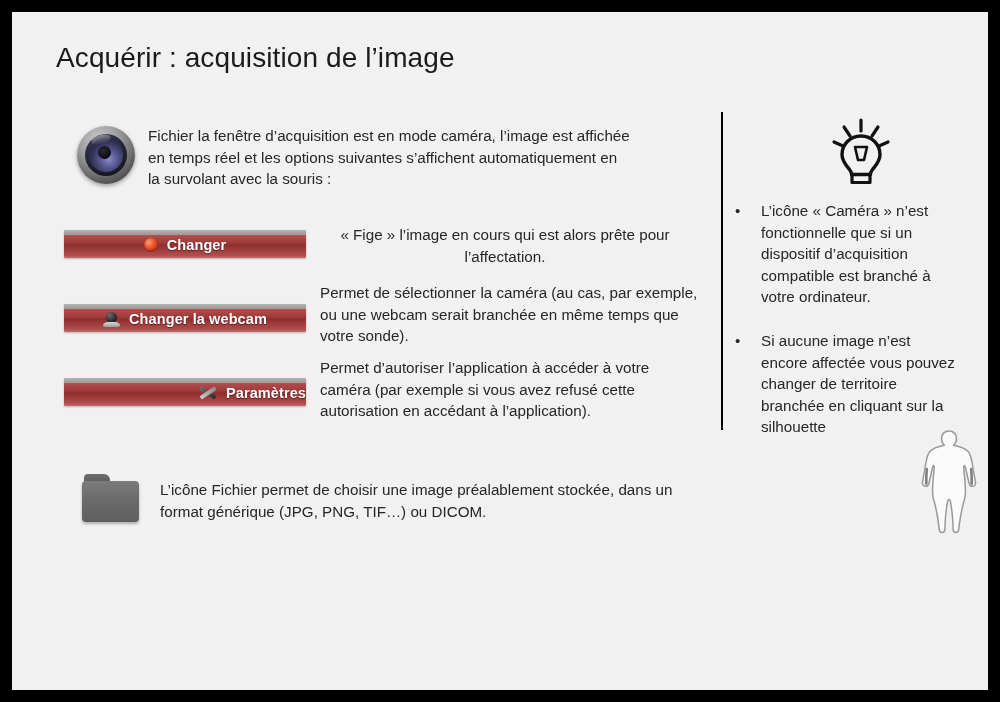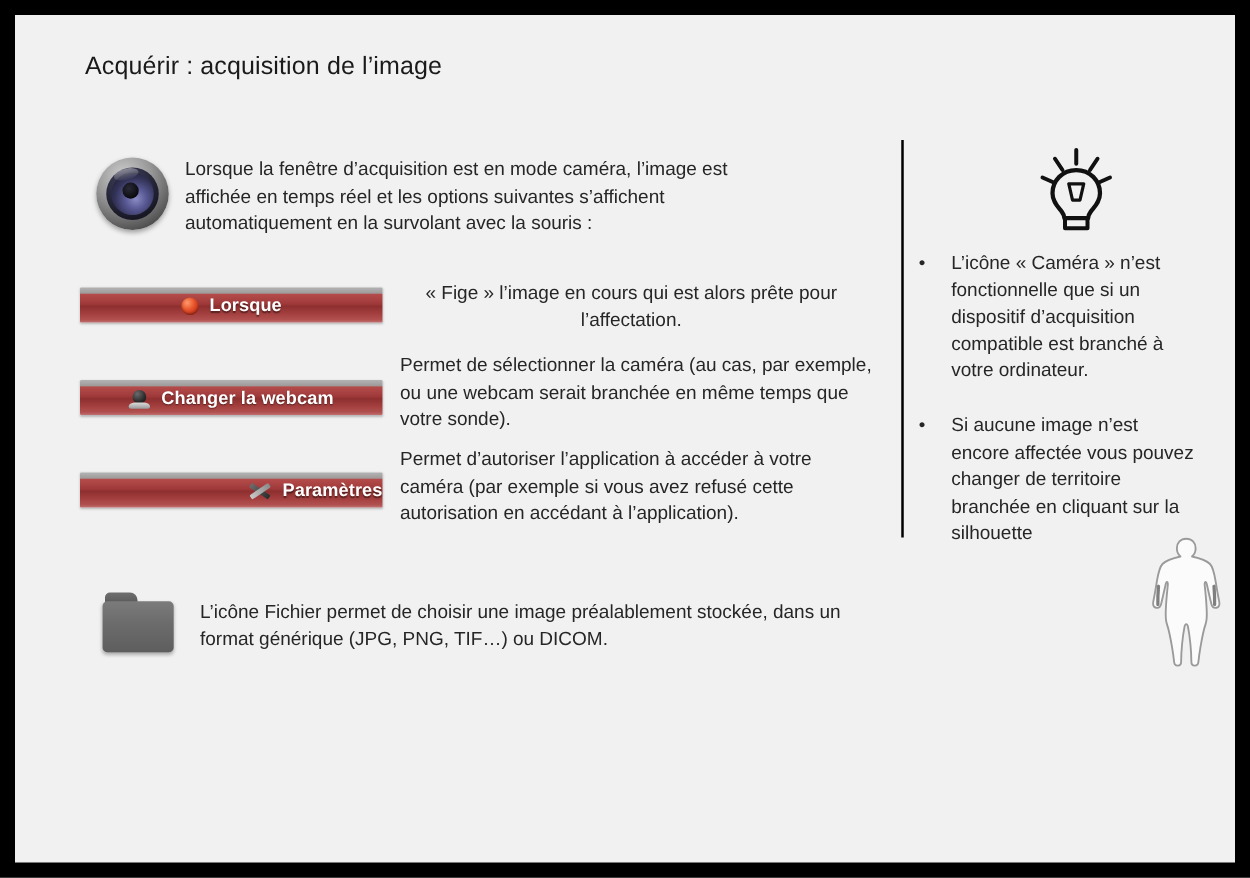--- a/index.html
+++ b/index.html
@@ -20,23 +20,23 @@
     top: 12px;
     width: 976px;
     height: 678px;
     background: #f1f1f1;
     overflow: hidden;
   }
 
   
   #slide-title {
     position: absolute;
-    left: 56px;
+    left: 44px;
     top: 30px;
-    font-size: 20px;
+    font-size: 28px;
     color: #1a1a1a;
     letter-spacing: 0.1px;
     white-space: nowrap;
   }
 
   
   .lens-icon {
     position: absolute;
     width: 66px;
     height: 62px;
@@ -197,26 +197,26 @@
 
   <div id="slide-title">Acquérir : acquisition de l’image</div>
 
   <div class="lens-icon" style="left:62px; top:112px;">
     <div class="lens-outer"></div>
     <div class="lens-mid"></div>
     <div class="lens-iris"></div>
     <div class="lens-pupil"></div>
     <div class="lens-glint"></div>
   </div>
-  <div class="para" style="left:136px; top:113px; width:485px;">Lorsque la fenêtre  d’acquisition est  en mode caméra, l’image est affichée en temps réel et les options suivantes s’affichent automatiquement en la survolant avec la souris :</div>
+  <div class="para" style="left:136px; top:113px; width:485px;">Fichier la fenêtre  d’acquisition est  en mode caméra, l’image est affichée en temps réel et les options suivantes s’affichent automatiquement en la survolant avec la souris :</div>
 
   <div class="red-button" style="top:218px;">
     <div class="red-button-inner">
       <span class="capture-dot"></span>
-      <span class="red-button-label">Lorsque</span>
+      <span class="red-button-label">Changer</span>
     </div>
   </div>
   <div class="para" style="left:308px; top:212px; width:370px;text-align:center;">« Fige » l’image en cours qui est alors prête pour l’affectation.</div>
 
   <div class="red-button" style="top:292px;">
     <div class="red-button-inner">
       <span class="webcam-ico">
         <span class="webcam-ball"></span>
         <span class="webcam-base"></span>
       </span>

